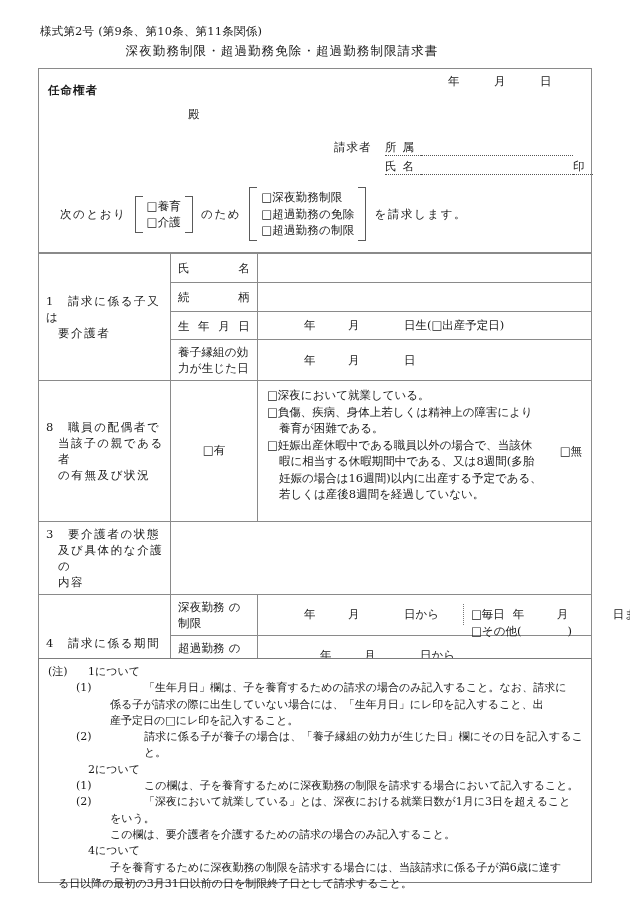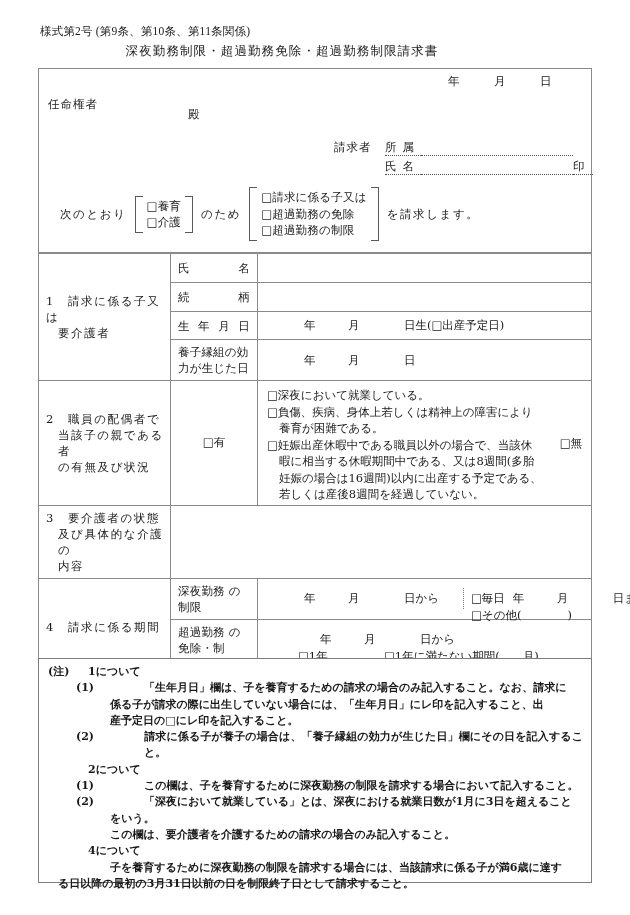--- a/index.html
+++ b/index.html
@@ -23,21 +23,20 @@
     height: 915px;
   }
 
   
   .form-no {
     position: absolute;
     left: 40px; top: 24px;
     font-size: 11.5px;
     letter-spacing: .2px;
     white-space: nowrap;
-    font-family: Liberation Serif, serif;
   }
   .doc-title {
     position: absolute;
     left: 0; top: 43px;
     width: 564px;
     text-align: center;
     font-size: 12.5px;
     letter-spacing: 1.1px;
     white-space: nowrap;
   }
@@ -55,21 +54,21 @@
   
   .abs { position: absolute; white-space: nowrap; }
   .date-line {
     left: 448px; top: 74px;
     letter-spacing: .5px;
     font-size: 11.5px;
   }
   .date-line span { display: inline-block; }
   .dl-y { width: 46px; }
   .dl-m { width: 46px; }
-  .appointer { left: 48px; top: 97px; font-size: 11.5px; letter-spacing: 1px; }
+  .appointer { left: 48px; top: 83px; font-size: 11.5px; letter-spacing: 1px; font-weight: bold; }
   .dono { left: 188px; top: 107px; font-size: 11.5px; }
   .claimant-label { left: 334px; top: 140px; font-size: 11.5px; letter-spacing: 1px; }
   .claimant-rows { left: 385px; top: 138px; }
   .cl-row {
     display: flex;
     align-items: center;
     height: 19px;
     white-space: nowrap;
   }
   .cl-key {
@@ -167,21 +166,21 @@
     white-space: nowrap;
   }
   .sp-y { display: inline-block; width: 44px; }
   .sp-m { display: inline-block; width: 56px; }
   .lead { display: inline-block; width: 46px; }
 
   
   .r2-have { text-align: center; white-space: nowrap; font-size: 11.5px; }
   .r2-body {
     position: relative;
-    padding: 6px 8px 2px 9px;
+    padding: 6px 8px 18px 9px;
     line-height: 16.5px;
   }
   .r2-body .opt { display: block; }
   .r2-body .cont { display: block; padding-left: 12px; }
   .r2-none {
     position: absolute;
     right: 9px;
     top: 50%;
     transform: translateY(-50%);
     white-space: nowrap;
@@ -211,21 +210,20 @@
   
   .notes {
     position: absolute;
     left: 38px; top: 658px;
     width: 554px;
     height: 225px;
     box-sizing: border-box;
     padding: 6px 9px 6px 10px;
     font-size: 11px;
     line-height: 16.3px;
-    font-weight: bold;
   }
   .nt-head { white-space: nowrap; }
   .nt-head .tag { display: inline-block; width: 40px; }
   .nt-sec { padding-left: 40px; white-space: nowrap; }
   .nt-wrap {
     padding-left: 96px;
     text-indent: -34px;
     text-align: justify;
   }
   .nt-wrap .num { display: inline-block; width: 34px; }
@@ -273,21 +271,21 @@
     <span class="req-text">次のとおり</span>
     <span class="brk">
       <span class="brk-lines">
         <div>□養育</div>
         <div>□介護</div>
       </span>
     </span>
     <span class="req-text">のため</span>
     <span class="brk">
       <span class="brk-lines">
-        <div>□請求に係る子又は</div>
+        <div>□深夜勤務制限</div>
         <div>□超過勤務の免除</div>
         <div>□超過勤務の制限</div>
       </span>
     </span>
     <span class="req-text">を請求します。</span>
   </div>
 
   <table class="main">
     <colgroup>
       <col class="c-label">
@@ -338,21 +336,21 @@
         <td class="c-body">
           <div class="dateline-cell">
             <span class="lead"></span><span class="sp-y">年</span><span class="sp-m">月</span><span>日</span>
           </div>
         </td>
       </tr>
 
       <tr>
         <td class="c-label">
           <div class="lbl lbl-indent">
-            <span>2　職員の配偶者で</span>
+            <span>8　職員の配偶者で</span>
             <span class="l2">当該子の親である者</span>
             <span class="l2">の有無及び状況</span>
           </div>
         </td>
         <td class="c-sub">
           <div class="r2-have">□有</div>
         </td>
         <td class="c-body">
           <div class="r2-body">
             <span class="opt">□深夜において就業している。</span>

